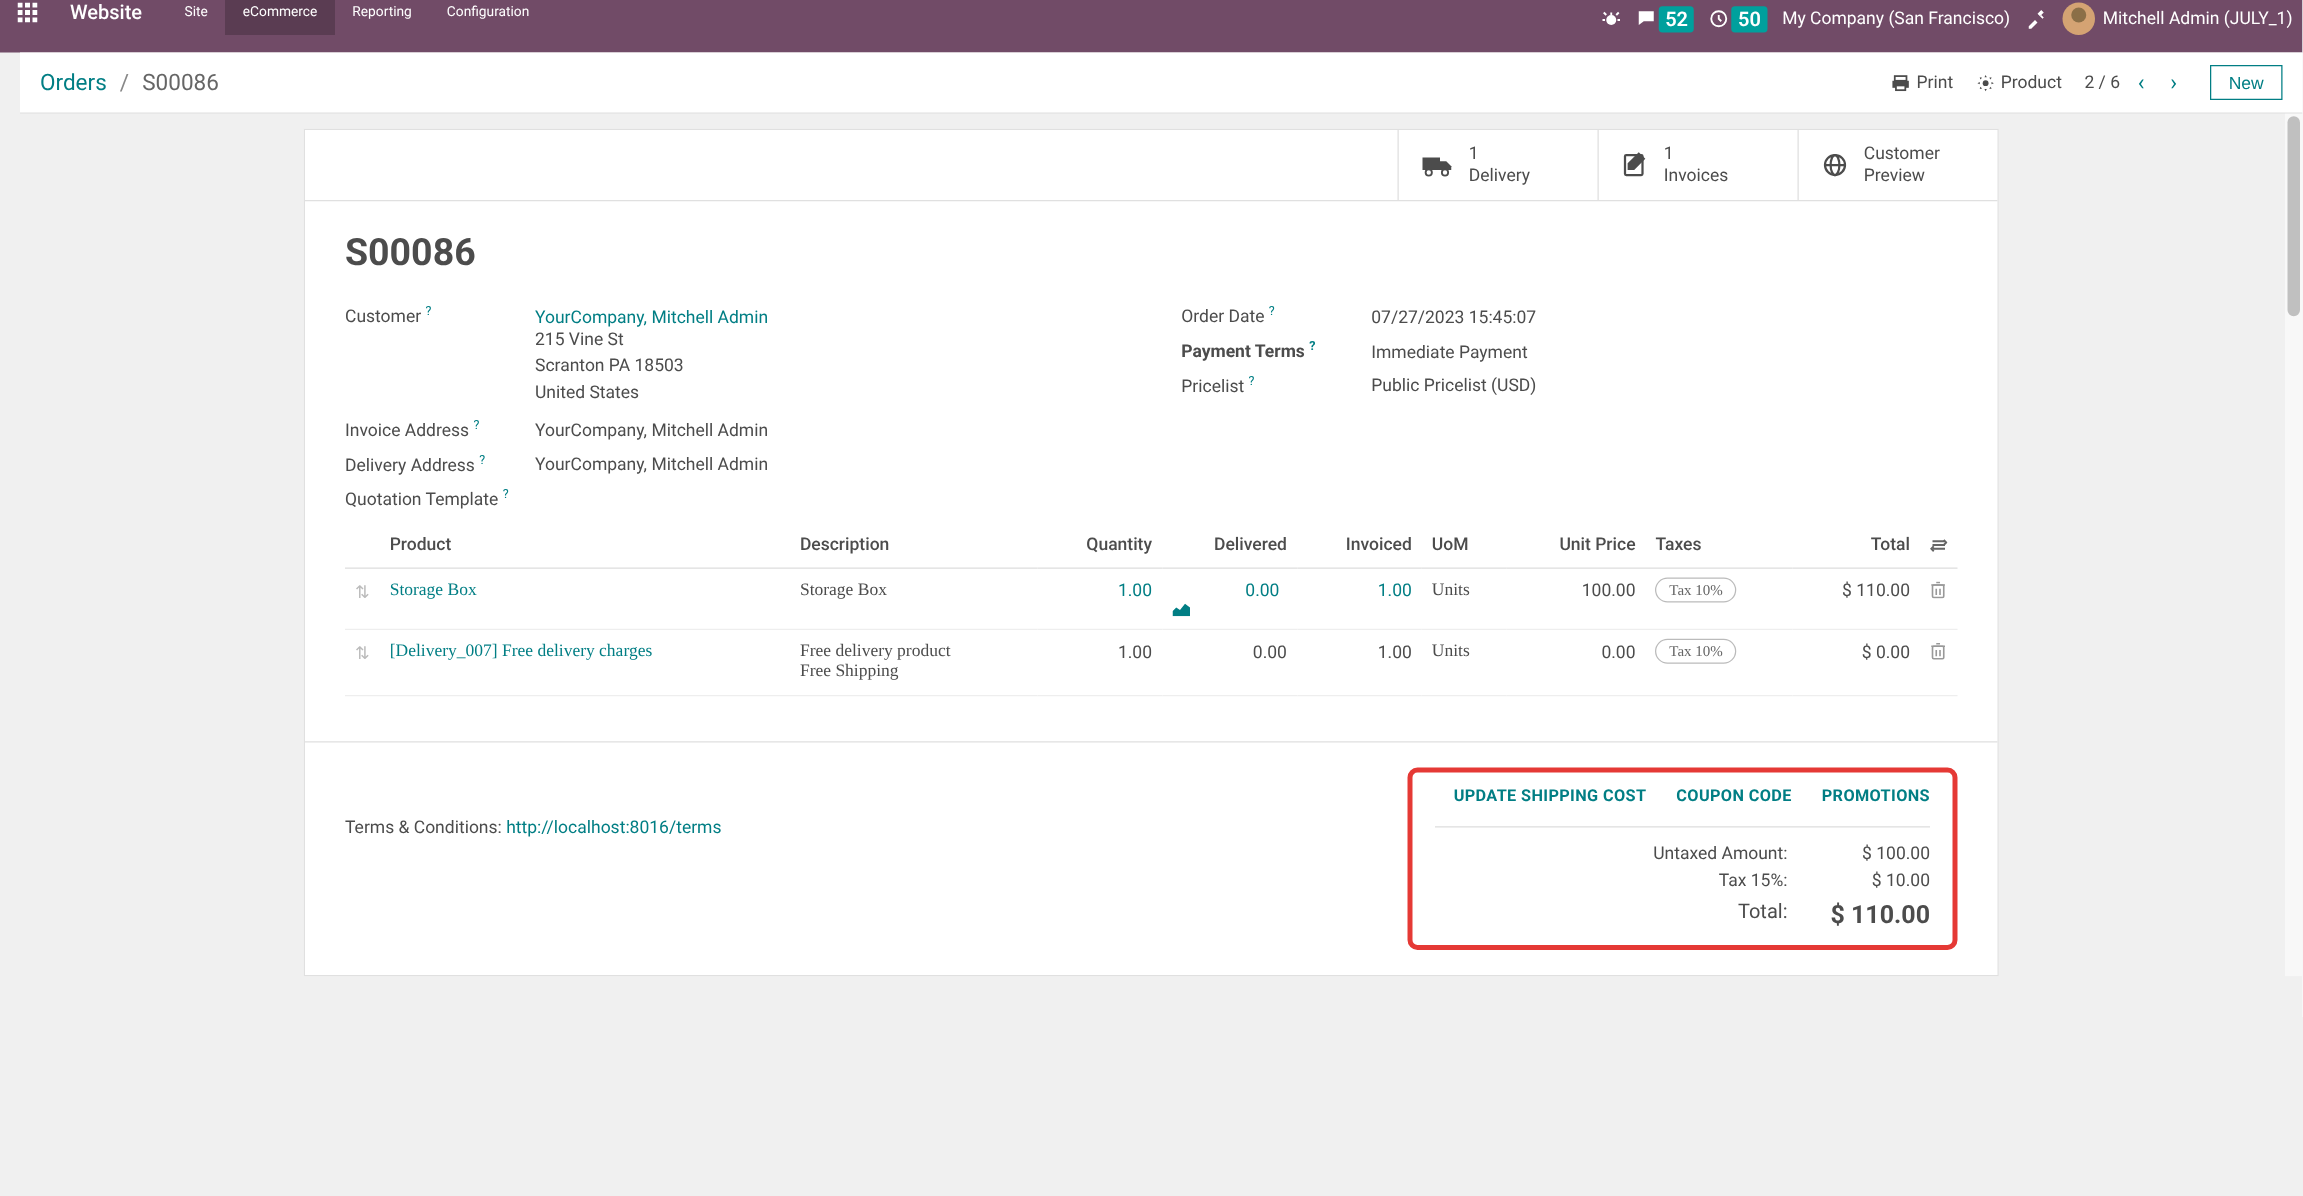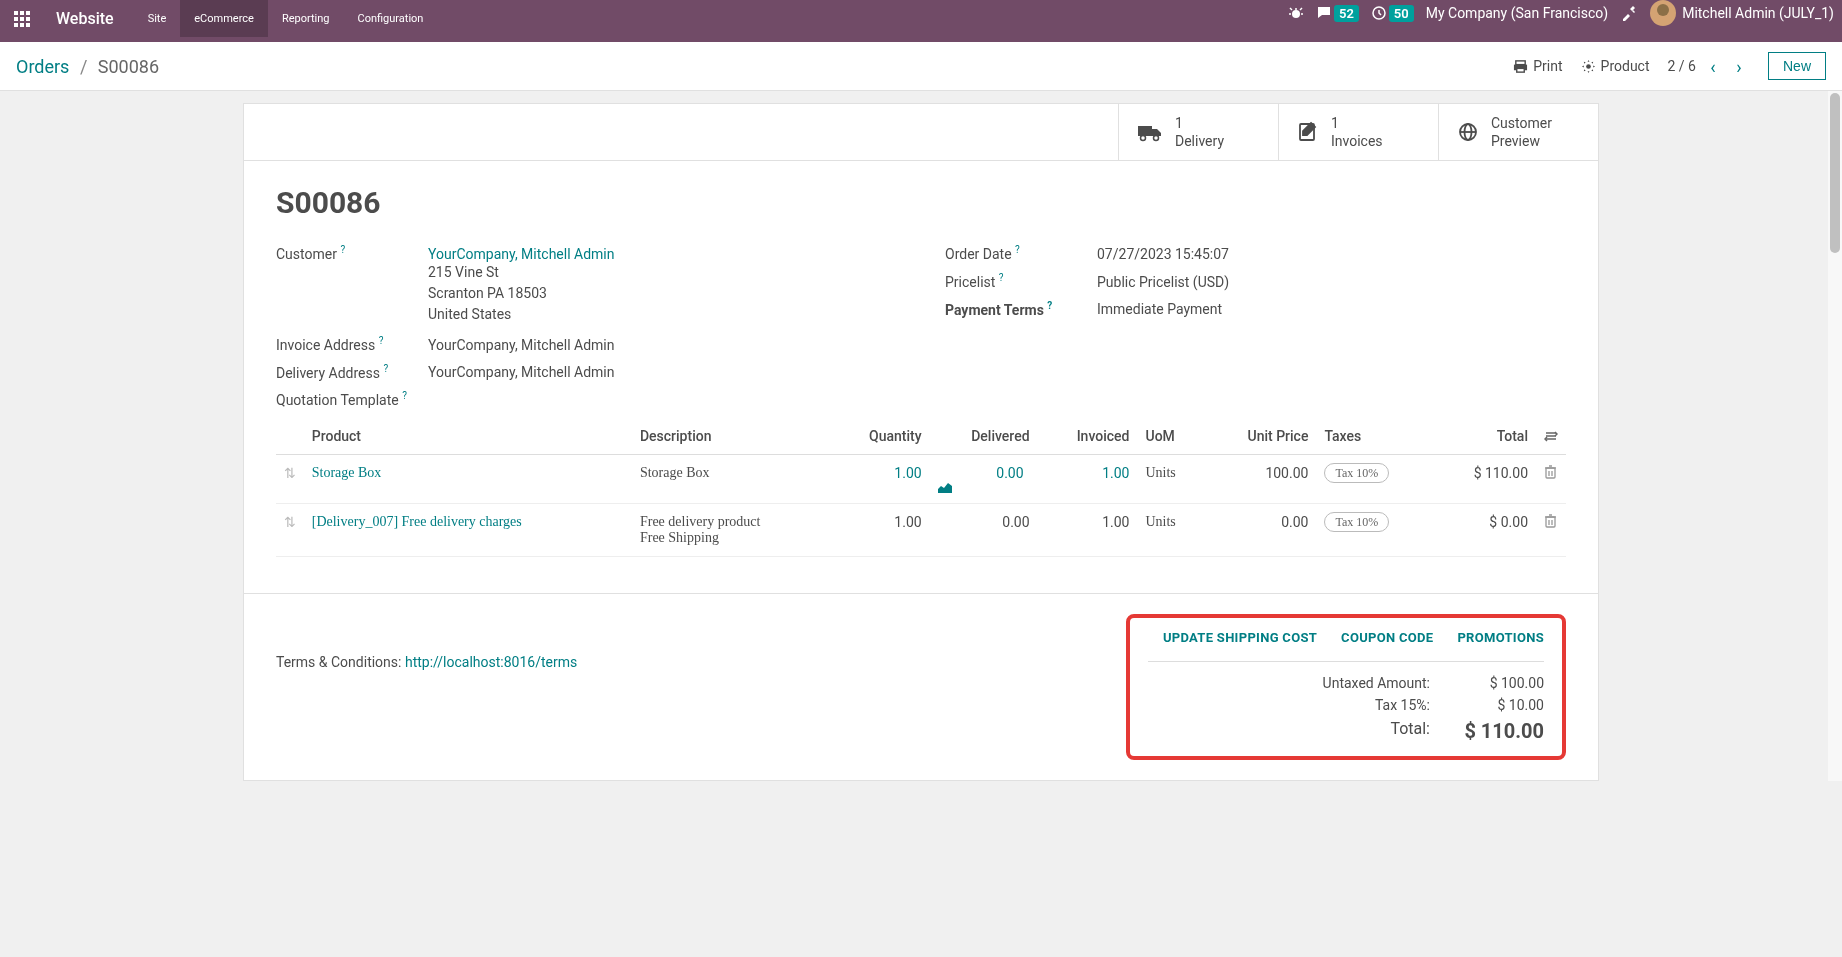--- a/index.html
+++ b/index.html
@@ -1,34 +1,34 @@
 <!DOCTYPE html>
 <html><head>
 <meta charset="utf-8">
 <style>
 * { margin: 0; padding: 0; box-sizing: border-box; }
 body { font-family: -apple-system, BlinkMacSystemFont, "Segoe UI", Roboto, sans-serif; font-size: 14px; color: #4c4c4c; background: #f0f0f0; }
 
 
-.navbar { background: #714b67; height: 42px; display: flex; align-items: flex-start; color: #fff; padding: 0 8px; }
+.navbar { background: #714b67; height: 42px; display: flex; align-items: flex-end; color: #fff; padding: 14px 8px; }
 .navbar-left { display: flex; align-items: center; gap: 4px; }
 .apps-icon { width: 28px; height: 28px; display: flex; align-items: center; justify-content: center; cursor: pointer; }
 .app-title { font-weight: 500; padding: 0 16px; font-size: 16px; }
 .nav-menu { display: flex; }
 .nav-item { padding: 12px 14px; cursor: pointer; font-size: 11px; }
 .nav-item.active { background: rgba(0,0,0,0.2); }
 .navbar-right { margin-left: auto; display: flex; align-items: center; gap: 12px; }
-.nav-badge { background: #00a09d; color: #fff; font-size: 13px; padding: 1px 5px; border-radius: 3px; font-weight: 600; }
+.nav-badge { background: #00a09d; color: #fff; font-size: 16px; padding: 1px 5px; border-radius: 3px; font-weight: 600; }
 .nav-icon { display: flex; align-items: center; gap: 2px; cursor: pointer; }
 .avatar { width: 26px; height: 26px; border-radius: 50%; background: #d4a373; display: inline-block; margin-right: 6px; position: relative; overflow: hidden; }
 .avatar::after { content: ''; position: absolute; top: 4px; left: 7px; width: 12px; height: 12px; border-radius: 50%; background: #8b6f47; }
 .user-area { display: flex; align-items: center; cursor: pointer; }
 
 
-.subbar { background: #fff; border-bottom: 1px solid #e0e0e0; padding: 10px 16px; display: flex; align-items: center; }
+.subbar { background: #fff; border-bottom: 1px solid #e0e0e0; padding: 10px 16px; display: flex; align-items: center; margin-left: 16px; }
 .breadcrumbs { font-size: 18px; color: #017e84; }
 .breadcrumbs .bc-link { color: #017e84; cursor: pointer; }
 .breadcrumbs .bc-sep { color: #888; padding: 0 6px; }
 .breadcrumbs .bc-current { color: #666; }
 .subbar-actions { margin-left: auto; display: flex; align-items: center; gap: 18px; }
 .action-link { color: #4c4c4c; cursor: pointer; display: flex; align-items: center; gap: 5px; }
 .pager { color: #4c4c4c; }
 .pager-arrows { display: flex; gap: 4px; margin-left: 6px; }
 .pager-arrow { width: 22px; height: 22px; display: flex; align-items: center; justify-content: center; cursor: pointer; color: #017e84; font-size: 18px; }
 .btn-new { border: 1px solid #017e84; color: #017e84; background: #fff; padding: 5px 14px; cursor: pointer; font-size: 14px; }
@@ -267,26 +267,26 @@
             <div class="field-label"><span>Quotation Template</span> <span class="help">?</span></div>
             <div class="field-value"></div>
           </div>
         </div>
         <div class="col">
           <div class="field-row">
             <div class="field-label"><span>Order Date</span> <span class="help">?</span></div>
             <div class="field-value">07/27/2023 15:45:07</div>
           </div>
           <div class="field-row">
+            <div class="field-label" style="font-weight:700"><span>Payment Terms</span> <span class="help">?</span></div>
+            <div class="field-value">Immediate Payment</div>
+          </div>
+          <div class="field-row">
             <div class="field-label"><span>Pricelist</span> <span class="help">?</span></div>
             <div class="field-value">Public Pricelist (USD)</div>
-          </div>
-          <div class="field-row">
-            <div class="field-label" style="font-weight:700"><span>Payment Terms</span> <span class="help">?</span></div>
-            <div class="field-value">Immediate Payment</div>
           </div>
         </div>
       </div>
 
 
       <table class="order-table">
         <thead>
             <tr id="thead-row">
               <th class="handle-col"></th>
               <th class="left">Product</th>

